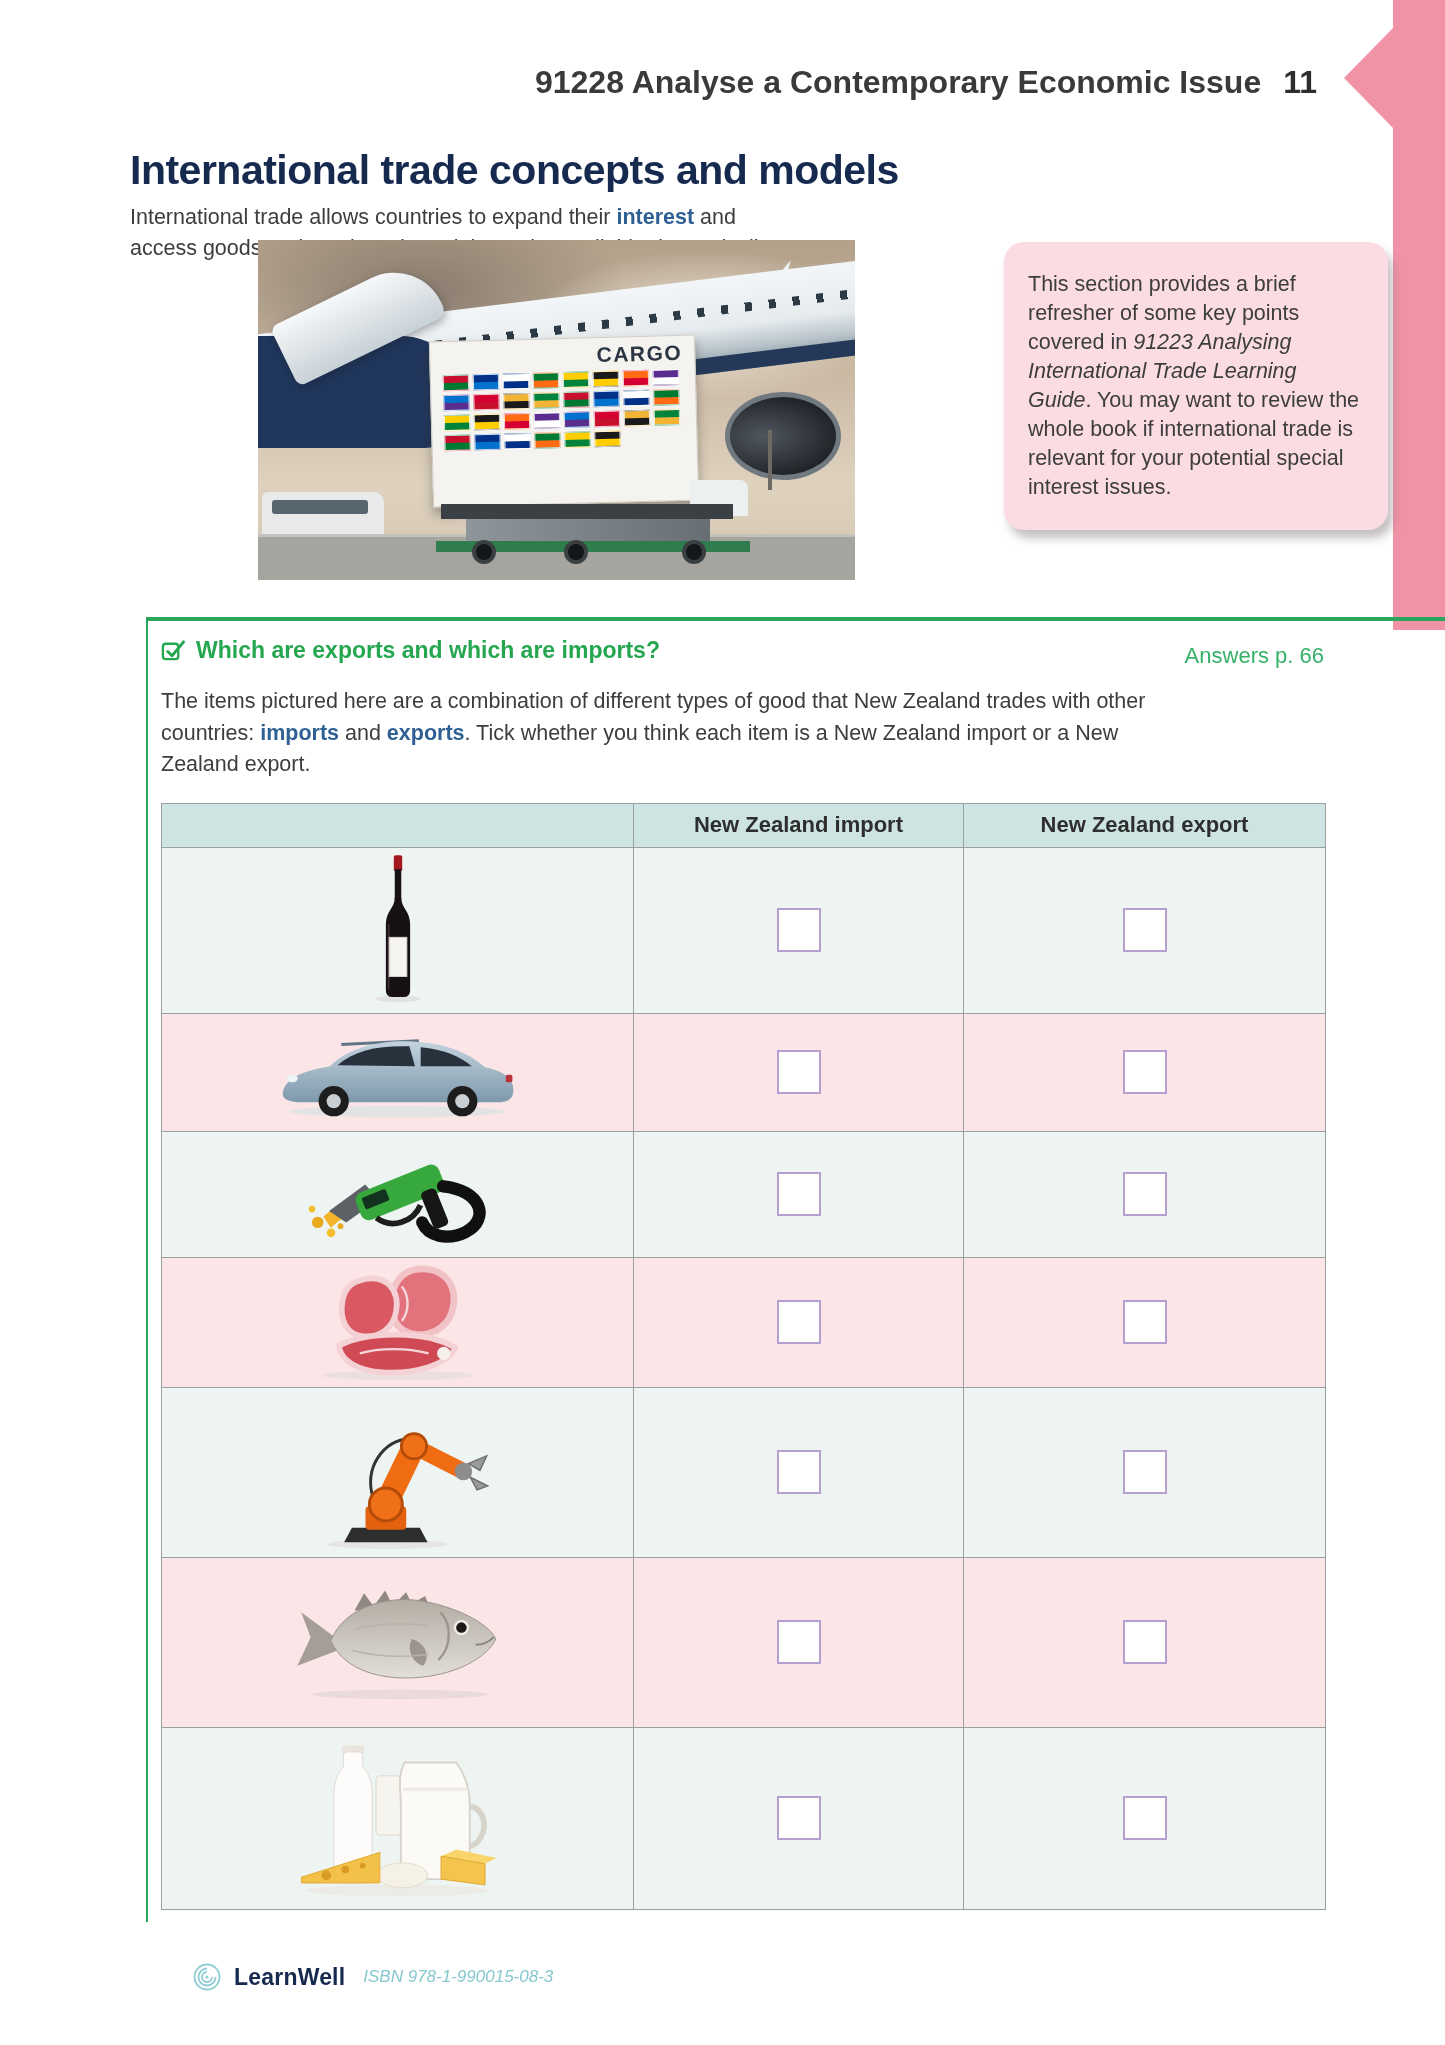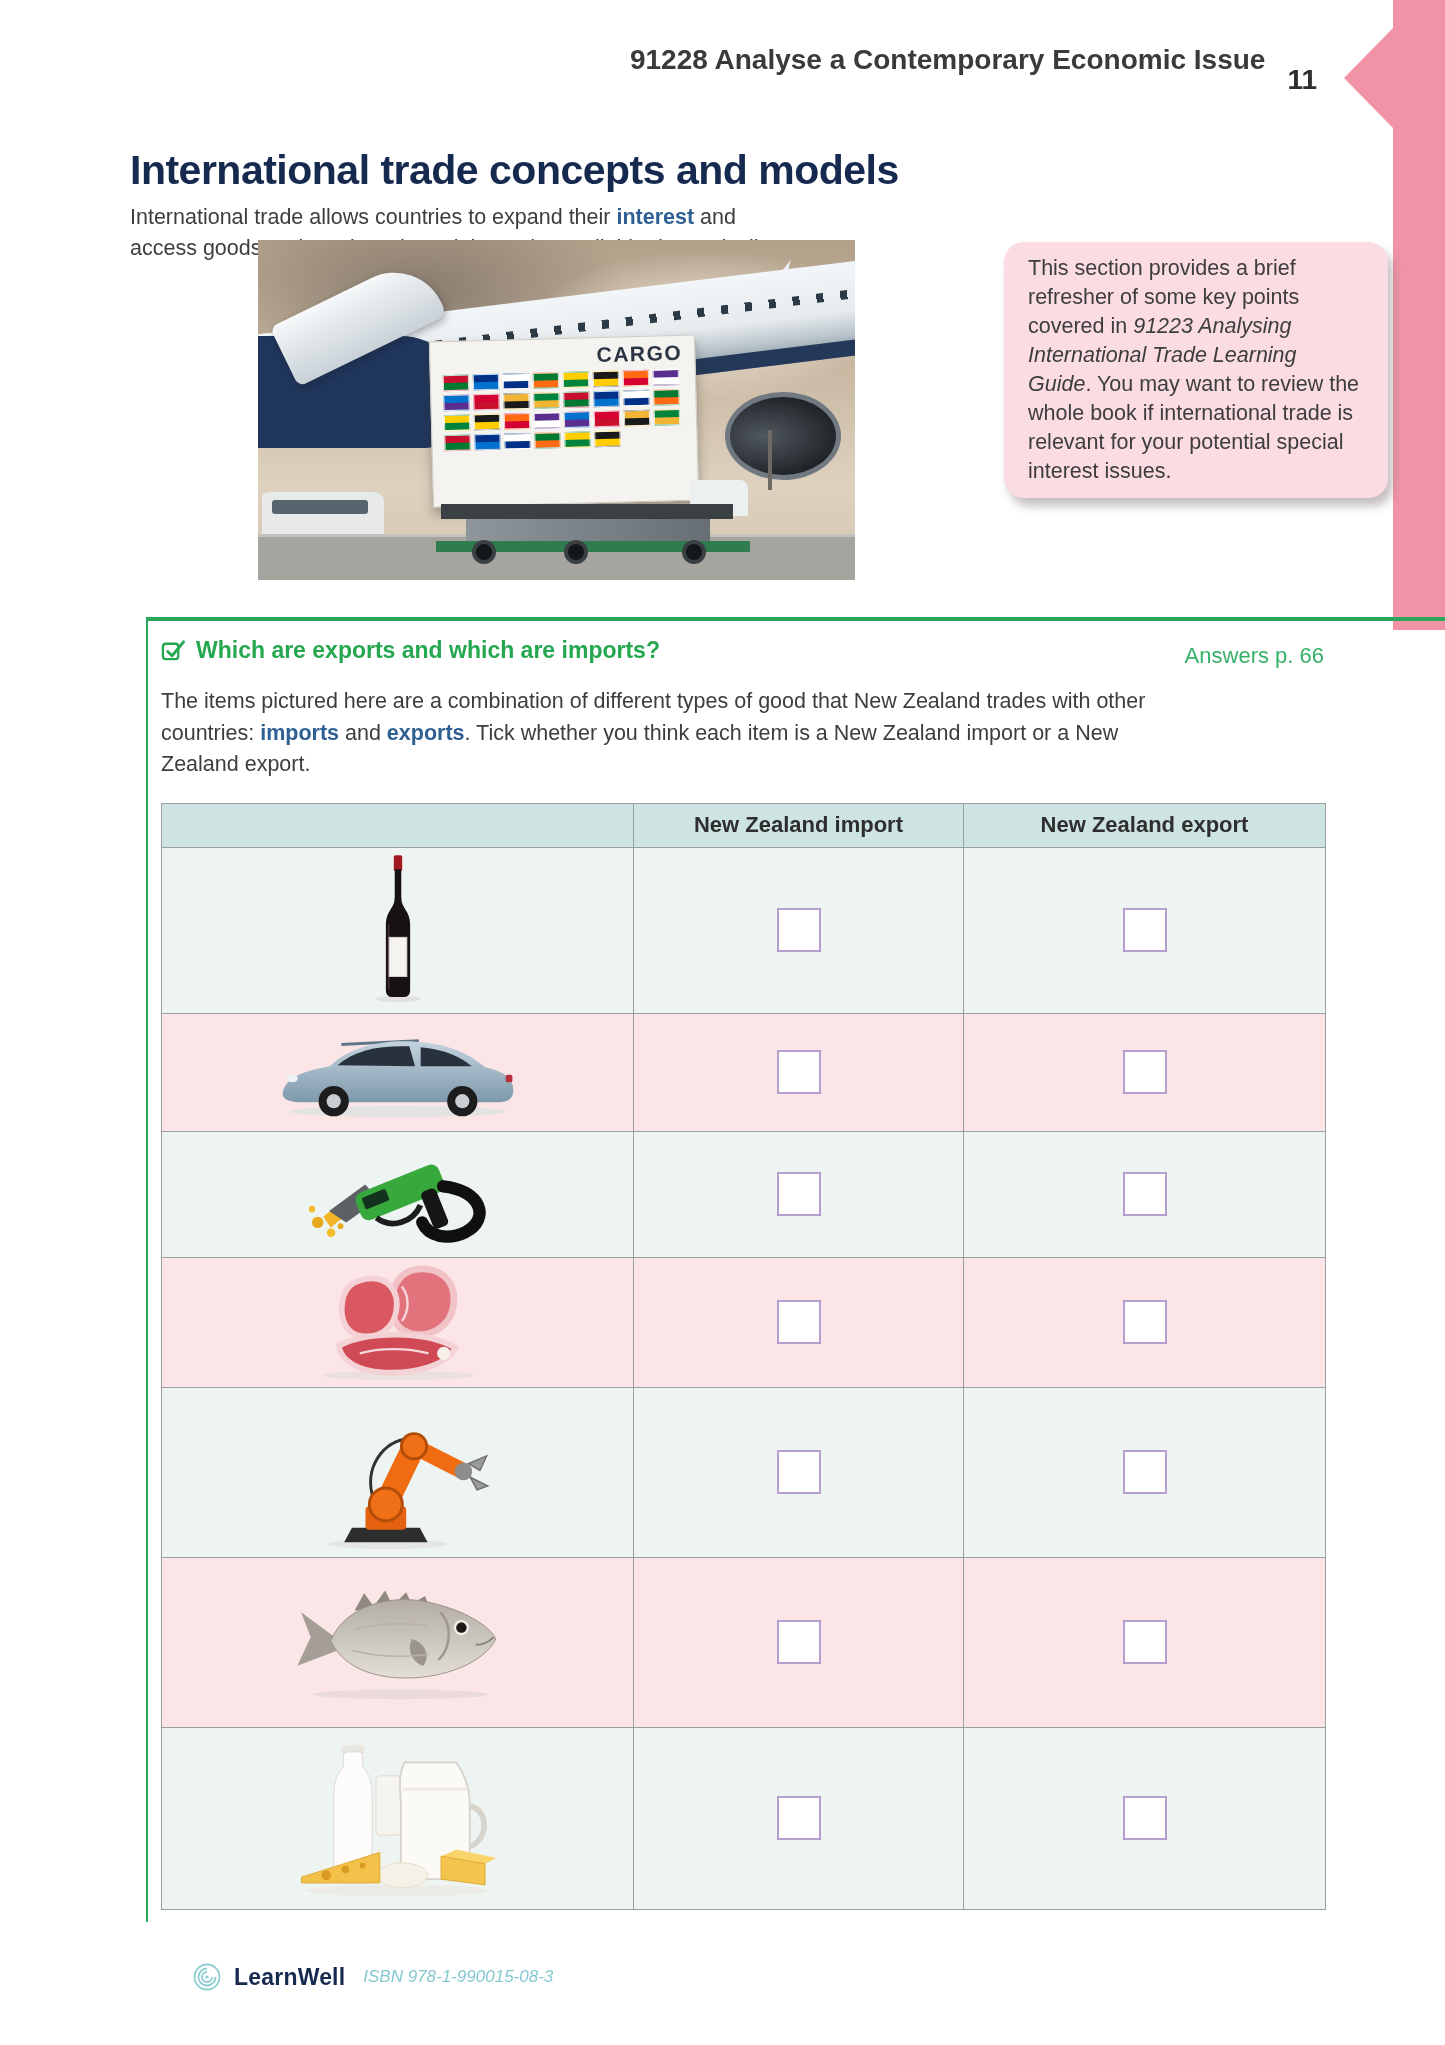--- a/index.html
+++ b/index.html
@@ -13,22 +13,22 @@
   body{
     width:1445px;height:2045px;position:relative;overflow:hidden;background:#fff;
     font-family:"Liberation Sans",sans-serif;color:var(--body-text);
   }
   
   .ribbon-band{position:absolute;top:0;right:0;width:52px;height:630px;background:var(--ribbon-pink);}
   .ribbon-arrow{position:absolute;top:28px;right:52px;width:0;height:0;
     border-top:50px solid transparent;border-bottom:50px solid transparent;
     border-right:49px solid var(--ribbon-pink);}
   
-  .header-row{position:absolute;top:44px;right:128px;display:flex;gap:22px;align-items:flex-start;
-    font-size:28px;font-weight:600;color:#3a3a3a;}
+  .header-row{position:absolute;top:44px;right:128px;display:flex;gap:22px;align-items:flex-end;
+    font-size:32px;font-weight:600;color:#3a3a3a;}
   .page-num{font-weight:700;color:#2e2e2e;margin-top:20px;}
   
   .title{position:absolute;left:130px;top:120px;font-size:41px;font-weight:700;color:var(--navy);letter-spacing:-0.5px;}
   .intro{position:absolute;left:130px;top:180px;width:648px;font-size:21.5px;line-height:31px;}
   .term{color:var(--term-blue);font-weight:700;}
   
   .photo{position:absolute;left:258px;top:240px;width:597px;height:340px;overflow:hidden;background:#c9b8a2;}
   .sky{position:absolute;inset:0;background:linear-gradient(180deg,#b2a08a 0%,#c9b8a2 38%,#ded2bf 72%,#d3c6b2 100%);}
   .cloud-a{position:absolute;left:-70px;top:-50px;width:460px;height:210px;
     background:radial-gradient(ellipse at center,rgba(84,76,72,.5),transparent 65%);}
@@ -56,21 +56,21 @@
   .loader-deck{position:absolute;left:183px;top:264px;width:292px;height:15px;background:#3b4044;}
   .loader-legs{position:absolute;left:208px;top:279px;width:244px;height:24px;background:linear-gradient(90deg,#8f969b,#686f74);}
   .loader-cab{position:absolute;left:432px;top:240px;width:58px;height:36px;background:#edf0f0;border-radius:4px 8px 0 0;}
   .loader-base{position:absolute;left:178px;top:301px;width:314px;height:11px;background:#2f7d4f;}
   .wheel{position:absolute;top:300px;width:24px;height:24px;border-radius:50%;background:#141719;border:4px solid #3a3f42;}
   .van{position:absolute;left:4px;top:252px;width:122px;height:48px;background:#e8eae9;border-radius:6px 10px 2px 2px;}
   .van-win{position:absolute;left:14px;top:260px;width:96px;height:14px;background:#57656e;border-radius:3px;}
   .tarmac{position:absolute;left:0;bottom:0;width:100%;height:46px;background:#a5a49f;border-top:3px solid #c3c2bc;}
   .pole{position:absolute;width:4px;background:#6d6a63;}
   
-  .callout{position:absolute;left:1004px;top:242px;width:384px;padding:12px 24px;border-radius:20px;
+  .callout{position:absolute;left:1004px;top:242px;width:384px;padding:28px 24px;border-radius:20px;
     background:var(--callout-bg);box-shadow:5px 8px 10px rgba(125,112,118,.45);
     font-size:21.5px;line-height:29px;color:#3d3d3d;}
   .callout i{font-style:italic;}
   
   .activity{position:absolute;left:146px;top:617px;width:1403px;height:1305px;
     border-top:4px solid #2aa65b;border-left:2px solid #2aa65b;padding:16px 0 0 13px;}
   .activity-head{display:flex;justify-content:space-between;align-items:baseline;width:1163px;}
   .activity-title{display:flex;align-items:center;gap:10px;color:var(--green);font-size:23px;font-weight:700;}
   .answers{color:var(--green-light);font-size:22px;}
   .instructions{margin-top:17px;width:1040px;font-size:21.5px;line-height:31.5px;}

